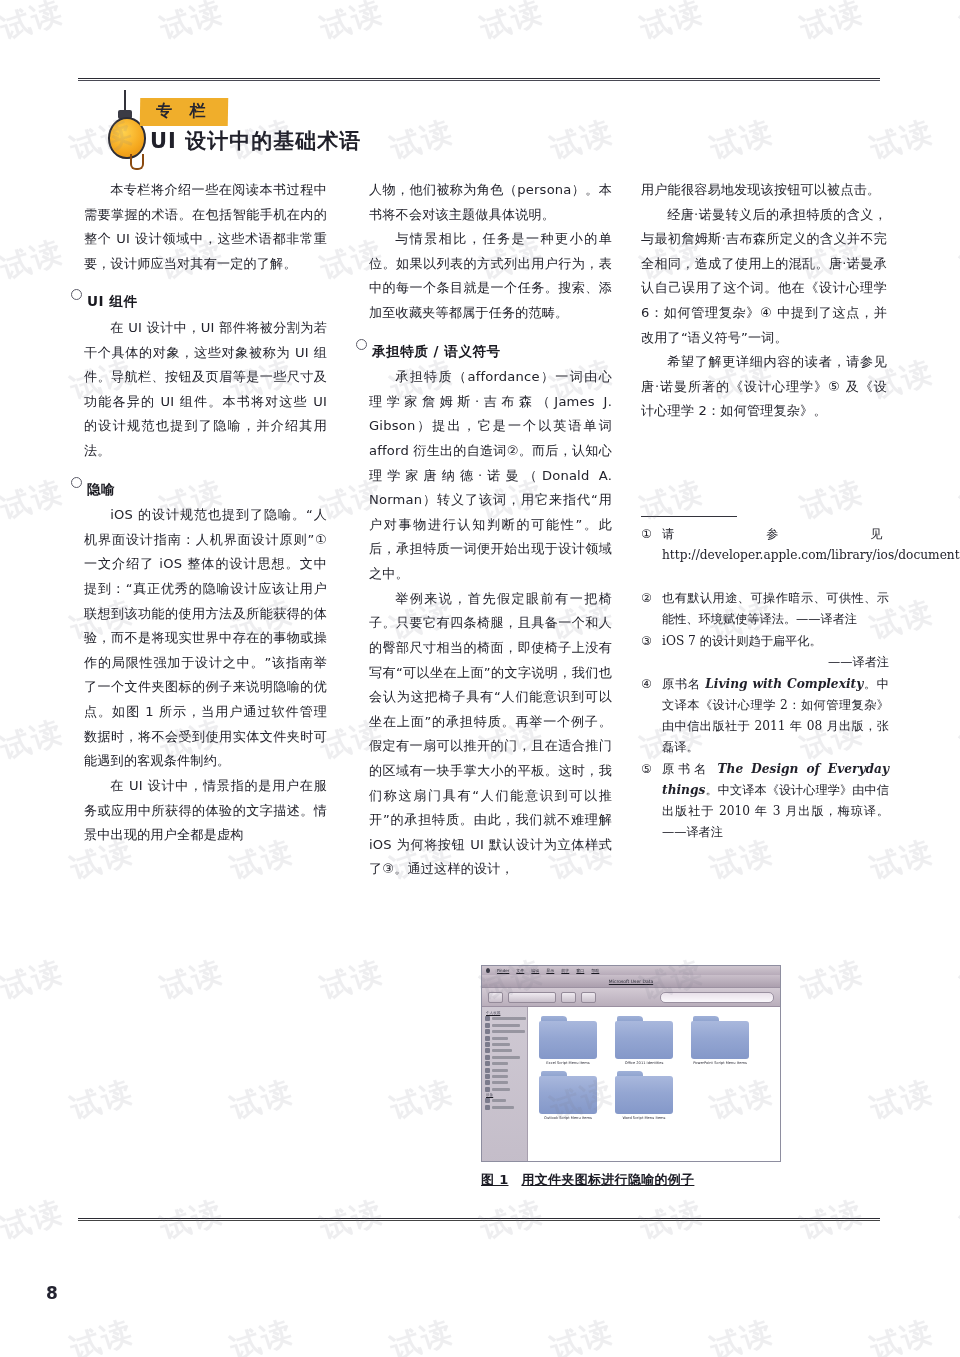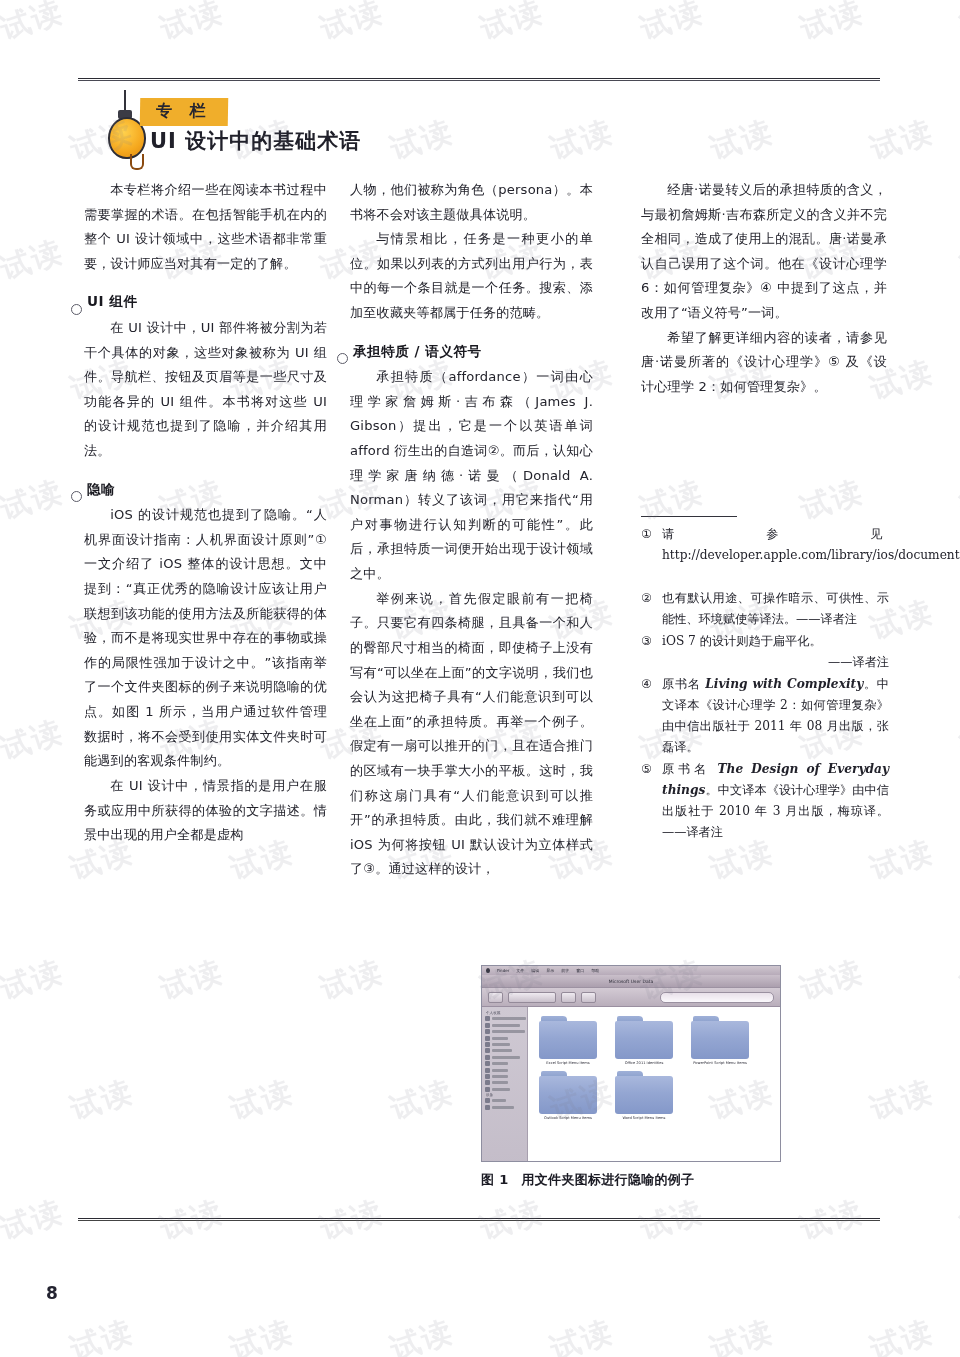--- a/index.html
+++ b/index.html
@@ -133,38 +133,38 @@
     position: absolute;
     top: 178px;
     width: 243px;
     font-size: 13.1px;
     line-height: 1.88;
     text-align: justify;
     color: #23232c;
     font-family: "DejaVu Sans", sans-serif;
   }
   #col1 { left: 84px; }
-  #col2 { left: 350px; }
+  #col2 { left: 369px; }
   #col3 { left: 641px; width: 246px; }
 
   .col p {
     margin: 0 0 0 0;
     text-indent: 2em;
     letter-spacing: 0.2px;
   }
   .col p.noindent { text-indent: 0; }
 
   .sec-head {
     margin: 13px 0 1px -13px;
     font-size: 13.6px;
     font-weight: 700;
     color: #18181f;
     letter-spacing: 0.5px;
     display: flex;
-    align-items: flex-end;
+    align-items: flex-start;
     gap: 5px;
   }
   .sec-bullet {
     display: inline-block;
     width: 9px;
     height: 9px;
     border: 1.6px solid #5b5b68;
     border-radius: 50%;
     flex: 0 0 auto;
   }
@@ -201,20 +201,21 @@
   .fn-body { flex: 1 1 auto; }
   .fn-body i { font-style: italic; font-weight: bold; }
   .fn-sign { display: block; text-align: right; }
 
   
   #figure {
     position: absolute;
     left: 481px;
     top: 965px;
     width: 356px;
+    text-decoration: underline;
   }
   .shot {
     width: 300px;
     height: 197px;
     border: 1px solid #8e8ea0;
     background: #ffffff;
     position: relative;
     overflow: hidden;
     box-sizing: border-box;
   }
@@ -356,20 +357,21 @@
 
     <div class="sec-head">
       <span class="sec-bullet"></span>
       <span>承担特质 / 语义符号</span>
     </div>
     <p>承担特质（affordance）一词由心理学家詹姆斯·吉布森（James J. Gibson）提出，它是一个以英语单词 afford 衍生出的自造词②。而后，认知心理学家唐纳德·诺曼（Donald A. Norman）转义了该词，用它来指代“用户对事物进行认知判断的可能性”。此后，承担特质一词便开始出现于设计领域之中。</p>
     <p>举例来说，首先假定眼前有一把椅子。只要它有四条椅腿，且具备一个和人的臀部尺寸相当的椅面，即使椅子上没有写有“可以坐在上面”的文字说明，我们也会认为这把椅子具有“人们能意识到可以坐在上面”的承担特质。再举一个例子。假定有一扇可以推开的门，且在适合推门的区域有一块手掌大小的平板。这时，我们称这扇门具有“人们能意识到可以推开”的承担特质。由此，我们就不难理解 iOS 为何将按钮 UI 默认设计为立体样式了③。通过这样的设计，</p>
   </div>
 
   <div class="col" id="col3">
+    <p class="noindent">用户能很容易地发现该按钮可以被点击。</p>
     <p>经唐·诺曼转义后的承担特质的含义，与最初詹姆斯·吉布森所定义的含义并不完全相同，造成了使用上的混乱。唐·诺曼承认自己误用了这个词。他在《设计心理学 6：如何管理复杂》④ 中提到了这点，并改用了“语义符号”一词。</p>
     <p>希望了解更详细内容的读者，请参见唐·诺曼所著的《设计心理学》⑤ 及《设计心理学 2：如何管理复杂》。</p>
   </div>
 
   <div id="footnotes">
     <div id="fn-rule"></div>
 
     <div class="fn">
       <div class="fn-num">①</div>
       <div class="fn-body">

